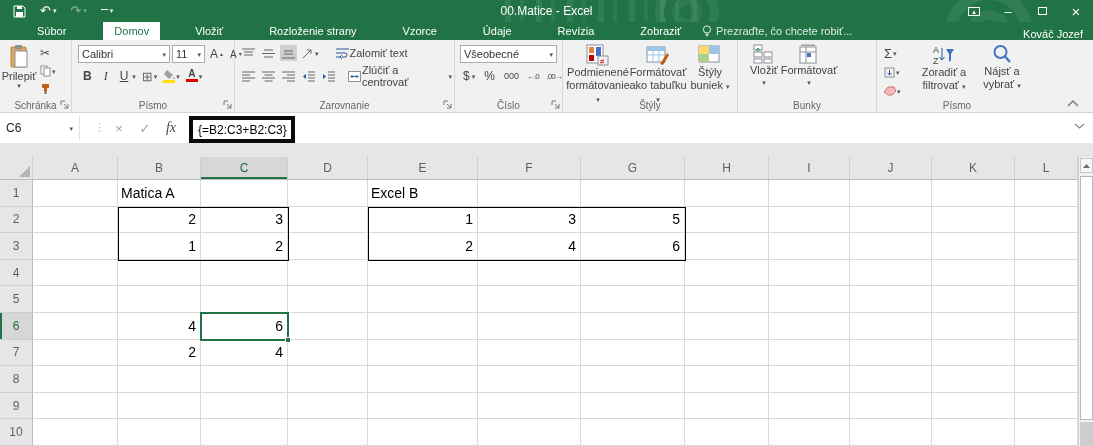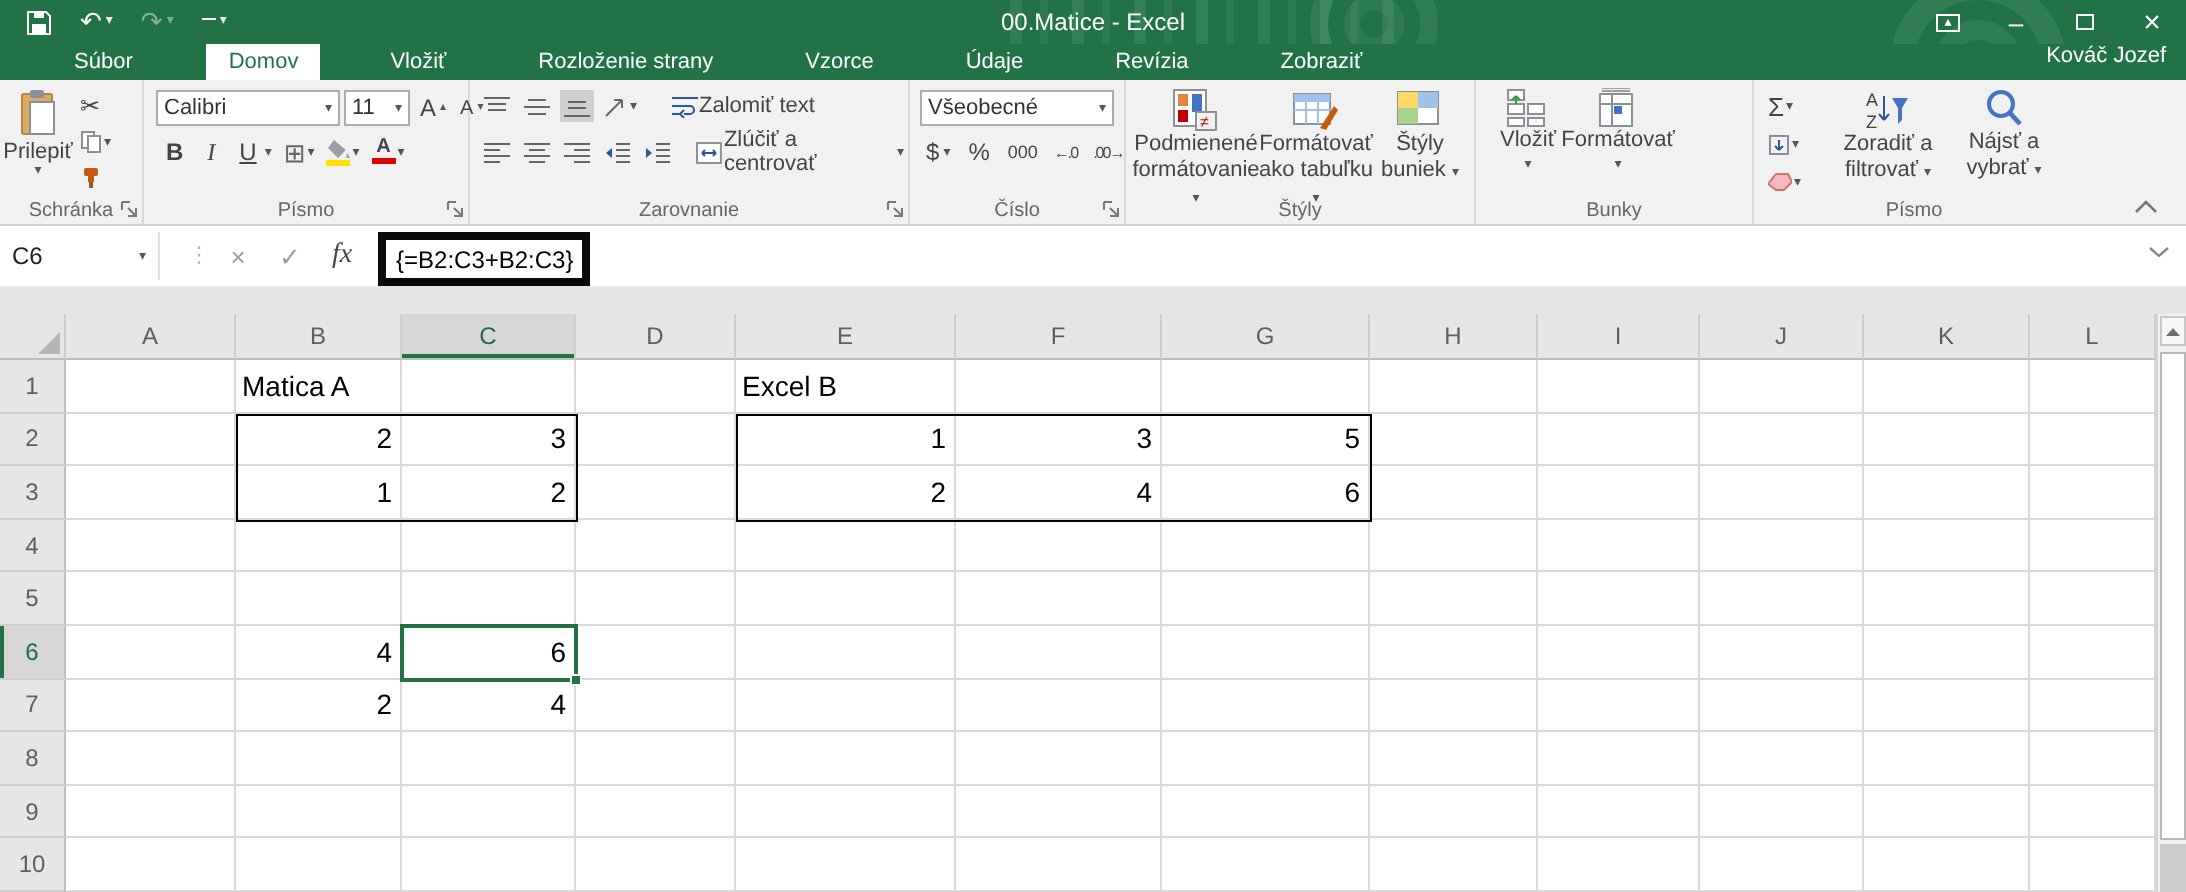--- a/index.html
+++ b/index.html
@@ -22,21 +22,21 @@
   .restore-glyph{width:9px;height:8px;border:1px solid #fff;position:relative;background:var(--accent);}
   .restore-glyph::before{content:"";position:absolute;left:2px;top:-3px;width:9px;height:8px;border:1px solid #fff;z-index:-1;}
   .ribbonopt-glyph{width:12px;height:9px;border:1px solid #fff;display:flex;align-items:center;justify-content:center;font-size:7px;line-height:1;}
 
   
   #tabrow{position:absolute;left:0;top:22px;width:1093px;height:18px;background:var(--accent);display:flex;align-items:stretch;color:#fff;}
   .tab{padding:0 11px;line-height:18px;font-size:11px;white-space:nowrap;margin-left:24px;}
   .tab.active{background:#fff;color:var(--accent);}
   .tellme{display:flex;align-items:center;gap:4px;padding:0 10px;color:rgba(255,255,255,.85);white-space:nowrap;}
   .tab-spacer{flex:1;}
-  .account{display:flex;align-items:flex-start;gap:5px;padding-right:10px;white-space:nowrap;}
+  .account{display:flex;align-items:flex-end;gap:5px;padding-right:10px;white-space:nowrap;}
 
   
   #ribbon{position:absolute;left:0;top:40px;width:1093px;height:73px;background:var(--ribbon-bg);border-bottom:1px solid #d2d2d2;}
   .rgroup{position:absolute;top:0;height:72px;border-right:1px solid #d8d8d8;}
   .grp-label{position:absolute;bottom:1px;left:0;right:0;text-align:center;font-size:10px;color:#666;}
   .launcher{position:absolute;right:1px;bottom:2px;width:10px;height:10px;}
   .caret{font-size:7px;color:#555;line-height:1;}
   .combo{background:#fff;border:1px solid #ababab;height:18px;display:flex;align-items:center;font-size:11px;color:#333;padding:0 3px;}
   .combo .caret{margin-left:auto;}
   .mini{height:16px;display:flex;align-items:center;gap:1px;padding:0 2px;font-size:12px;color:#444;}
@@ -143,20 +143,28 @@
 
 <div id="tabrow">
   <span class="tab" style="padding:0 13px;">Súbor</span>
   <span class="tab active">Domov</span>
   <span class="tab">Vložiť</span>
   <span class="tab">Rozloženie strany</span>
   <span class="tab">Vzorce</span>
   <span class="tab">Údaje</span>
   <span class="tab">Revízia</span>
   <span class="tab">Zobraziť</span>
+  <span class="tellme">
+    <svg width="10" height="13" viewBox="0 0 10 13">
+        <circle cx="5" cy="4.5" r="3.6" fill="none" stroke="rgba(255,255,255,.85)"></circle>
+        <rect x="3.4" y="8.6" width="3.2" height="1.2" fill="rgba(255,255,255,.85)"></rect>
+        <rect x="3.8" y="10.2" width="2.4" height="1" fill="rgba(255,255,255,.85)"></rect>
+      </svg>
+    <span>Prezraďte, čo chcete robiť...</span>
+  </span>
   <span class="tab-spacer"></span>
   <span class="account">
       <span>Kováč Jozef</span>
     </span>
 </div>
 
 <div id="ribbon">
 
   <div class="rgroup" id="g-clipboard" style="left:0;width:72px;">
     <div class="paste-btn">

